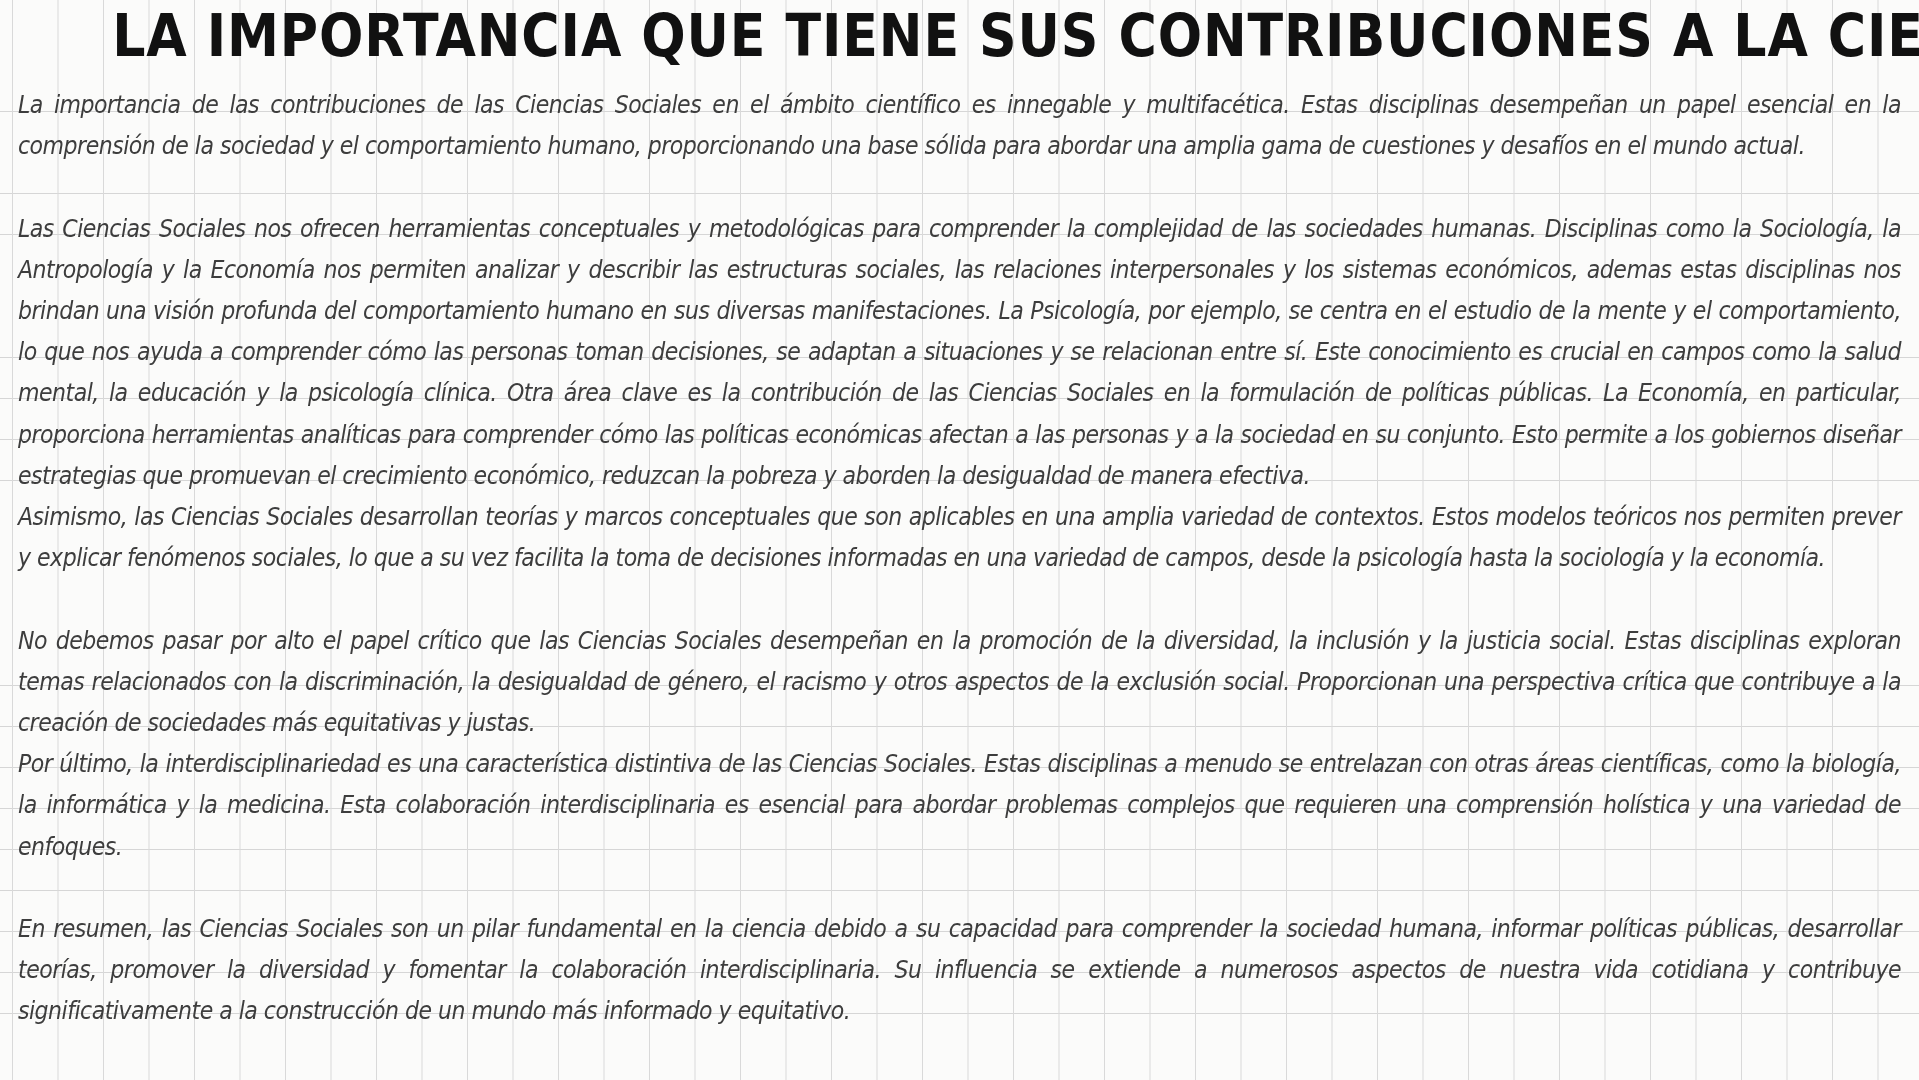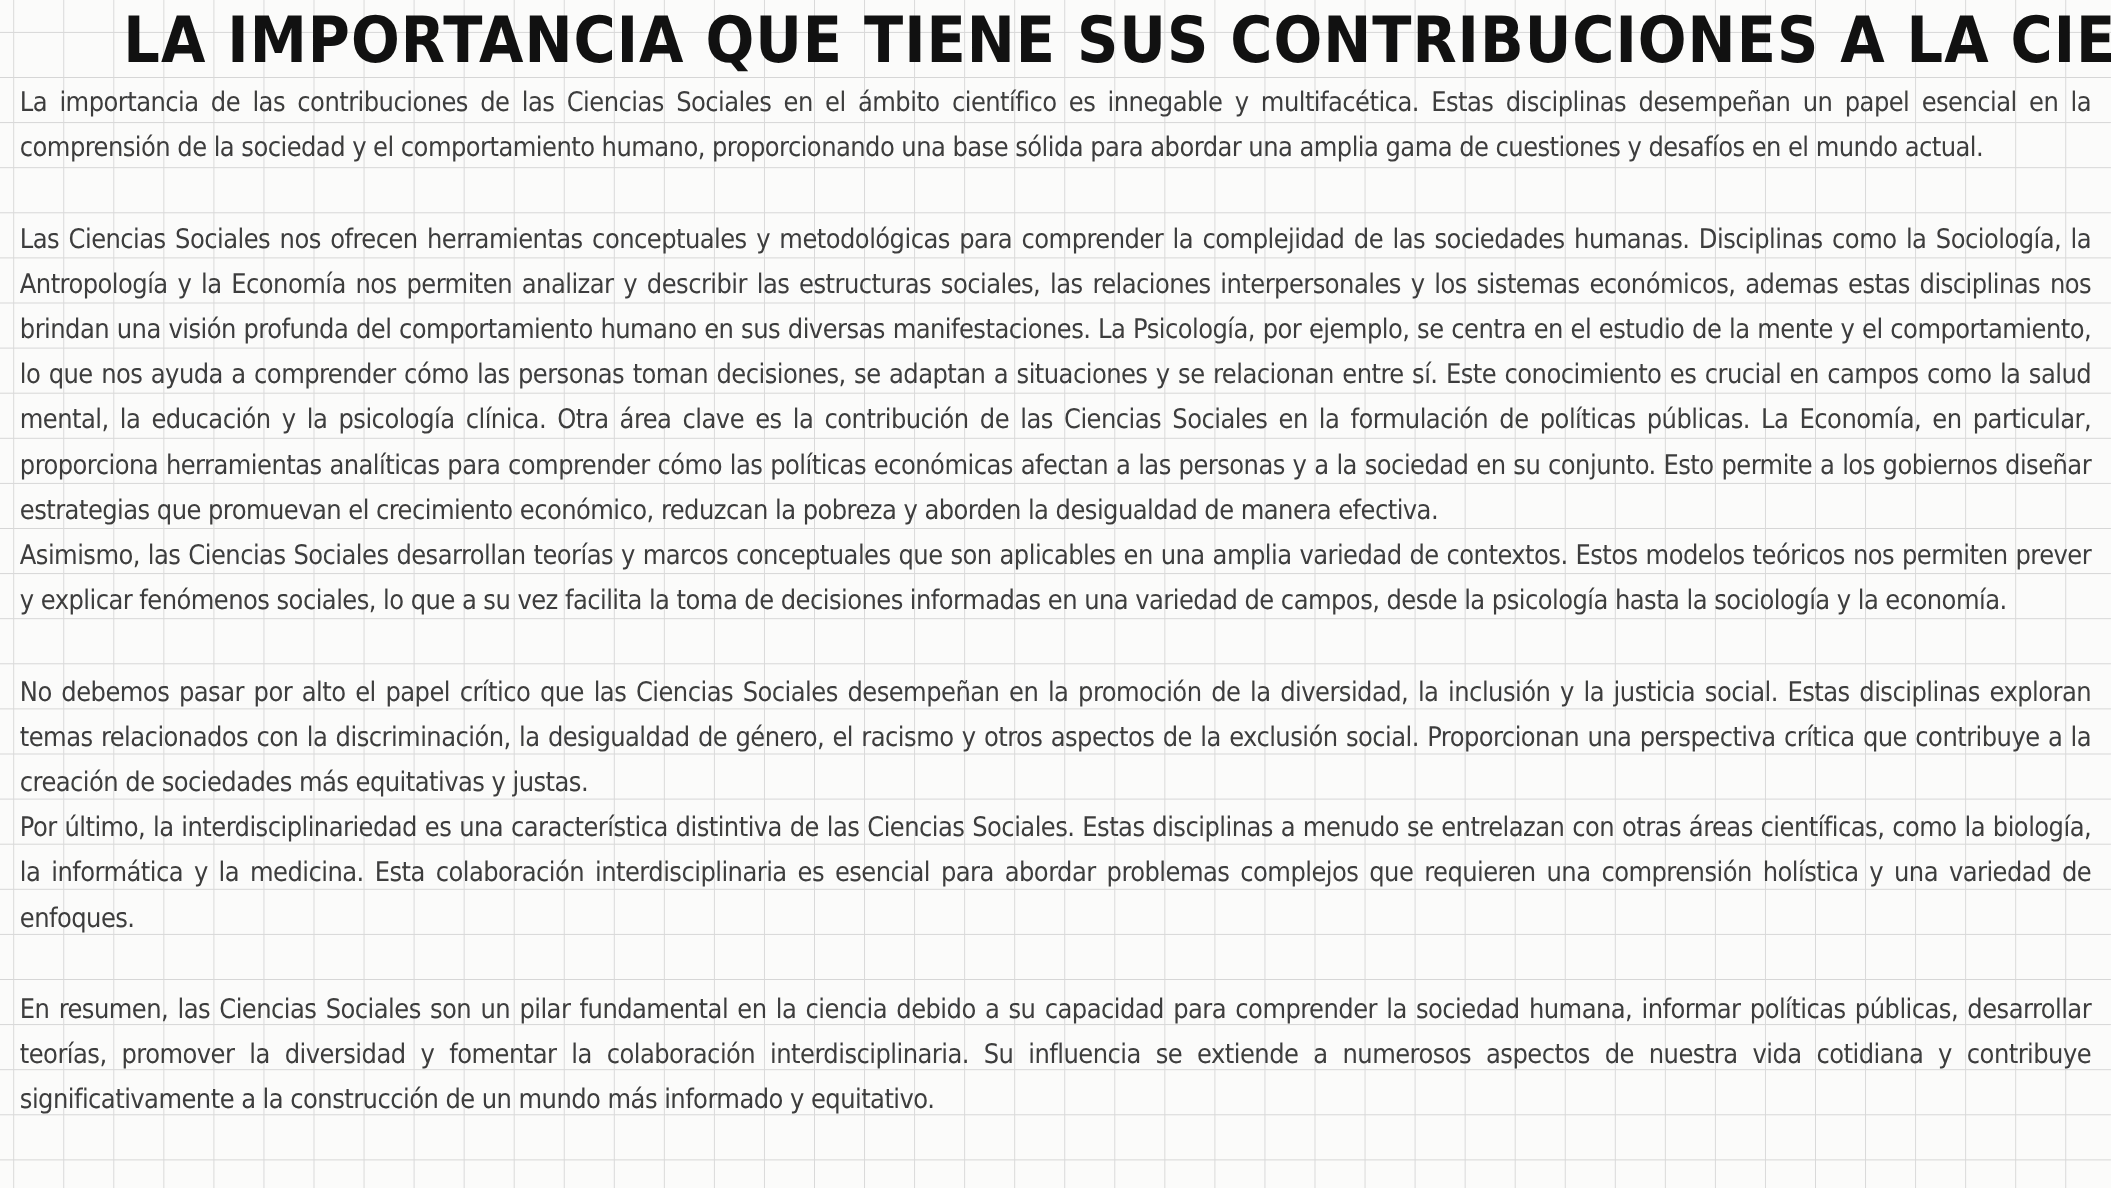--- a/index.html
+++ b/index.html
@@ -36,21 +36,22 @@
       font-weight: bold;
       font-size: 58px;
       line-height: 68px;
       letter-spacing: 1px;
       color: #111111;
       transform: scaleX(0.9);
       transform-origin: center;
       white-space: nowrap;
     }
     .content {
-      margin-top: 2px;
+      margin-top: 14px;
+      font-style: italic;
     }
     .para {
       margin: 0;
       font-family: "DejaVu Sans Condensed", "DejaVu Sans", sans-serif;
       font-size: 24.5px;
       line-height: 41.2px;
       text-align: justify;
       color: #3d3d3d;
       letter-spacing: -0.5px;
       word-spacing: 0px;

